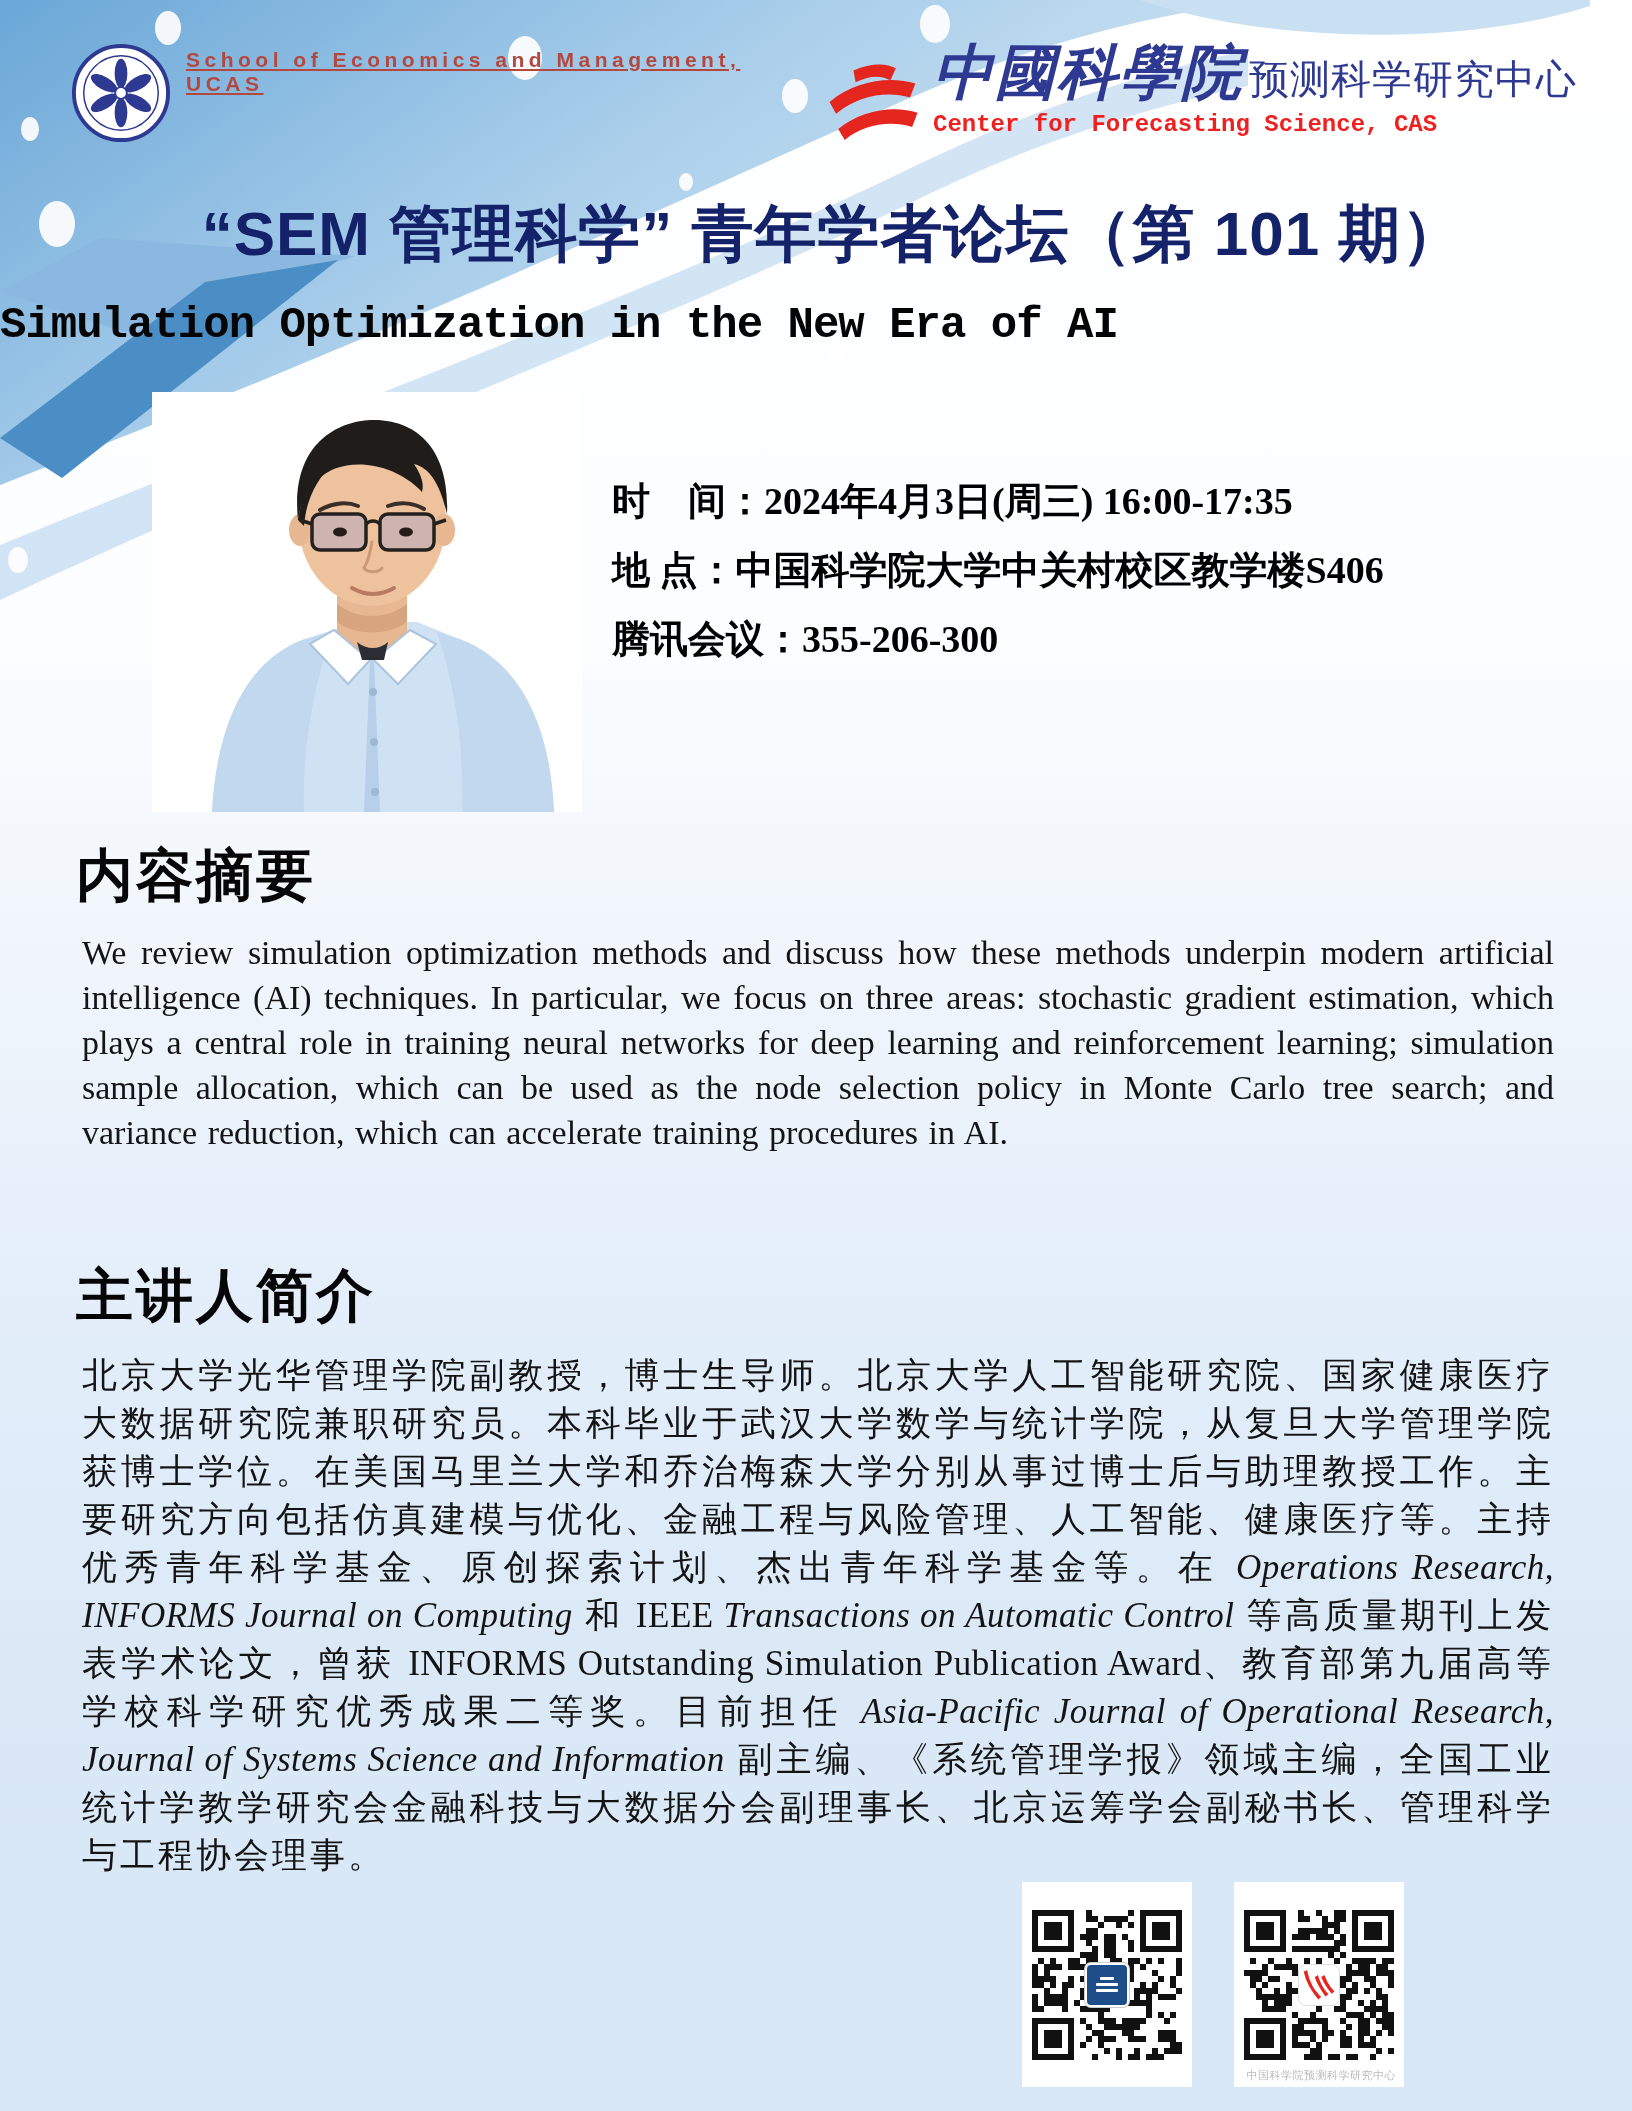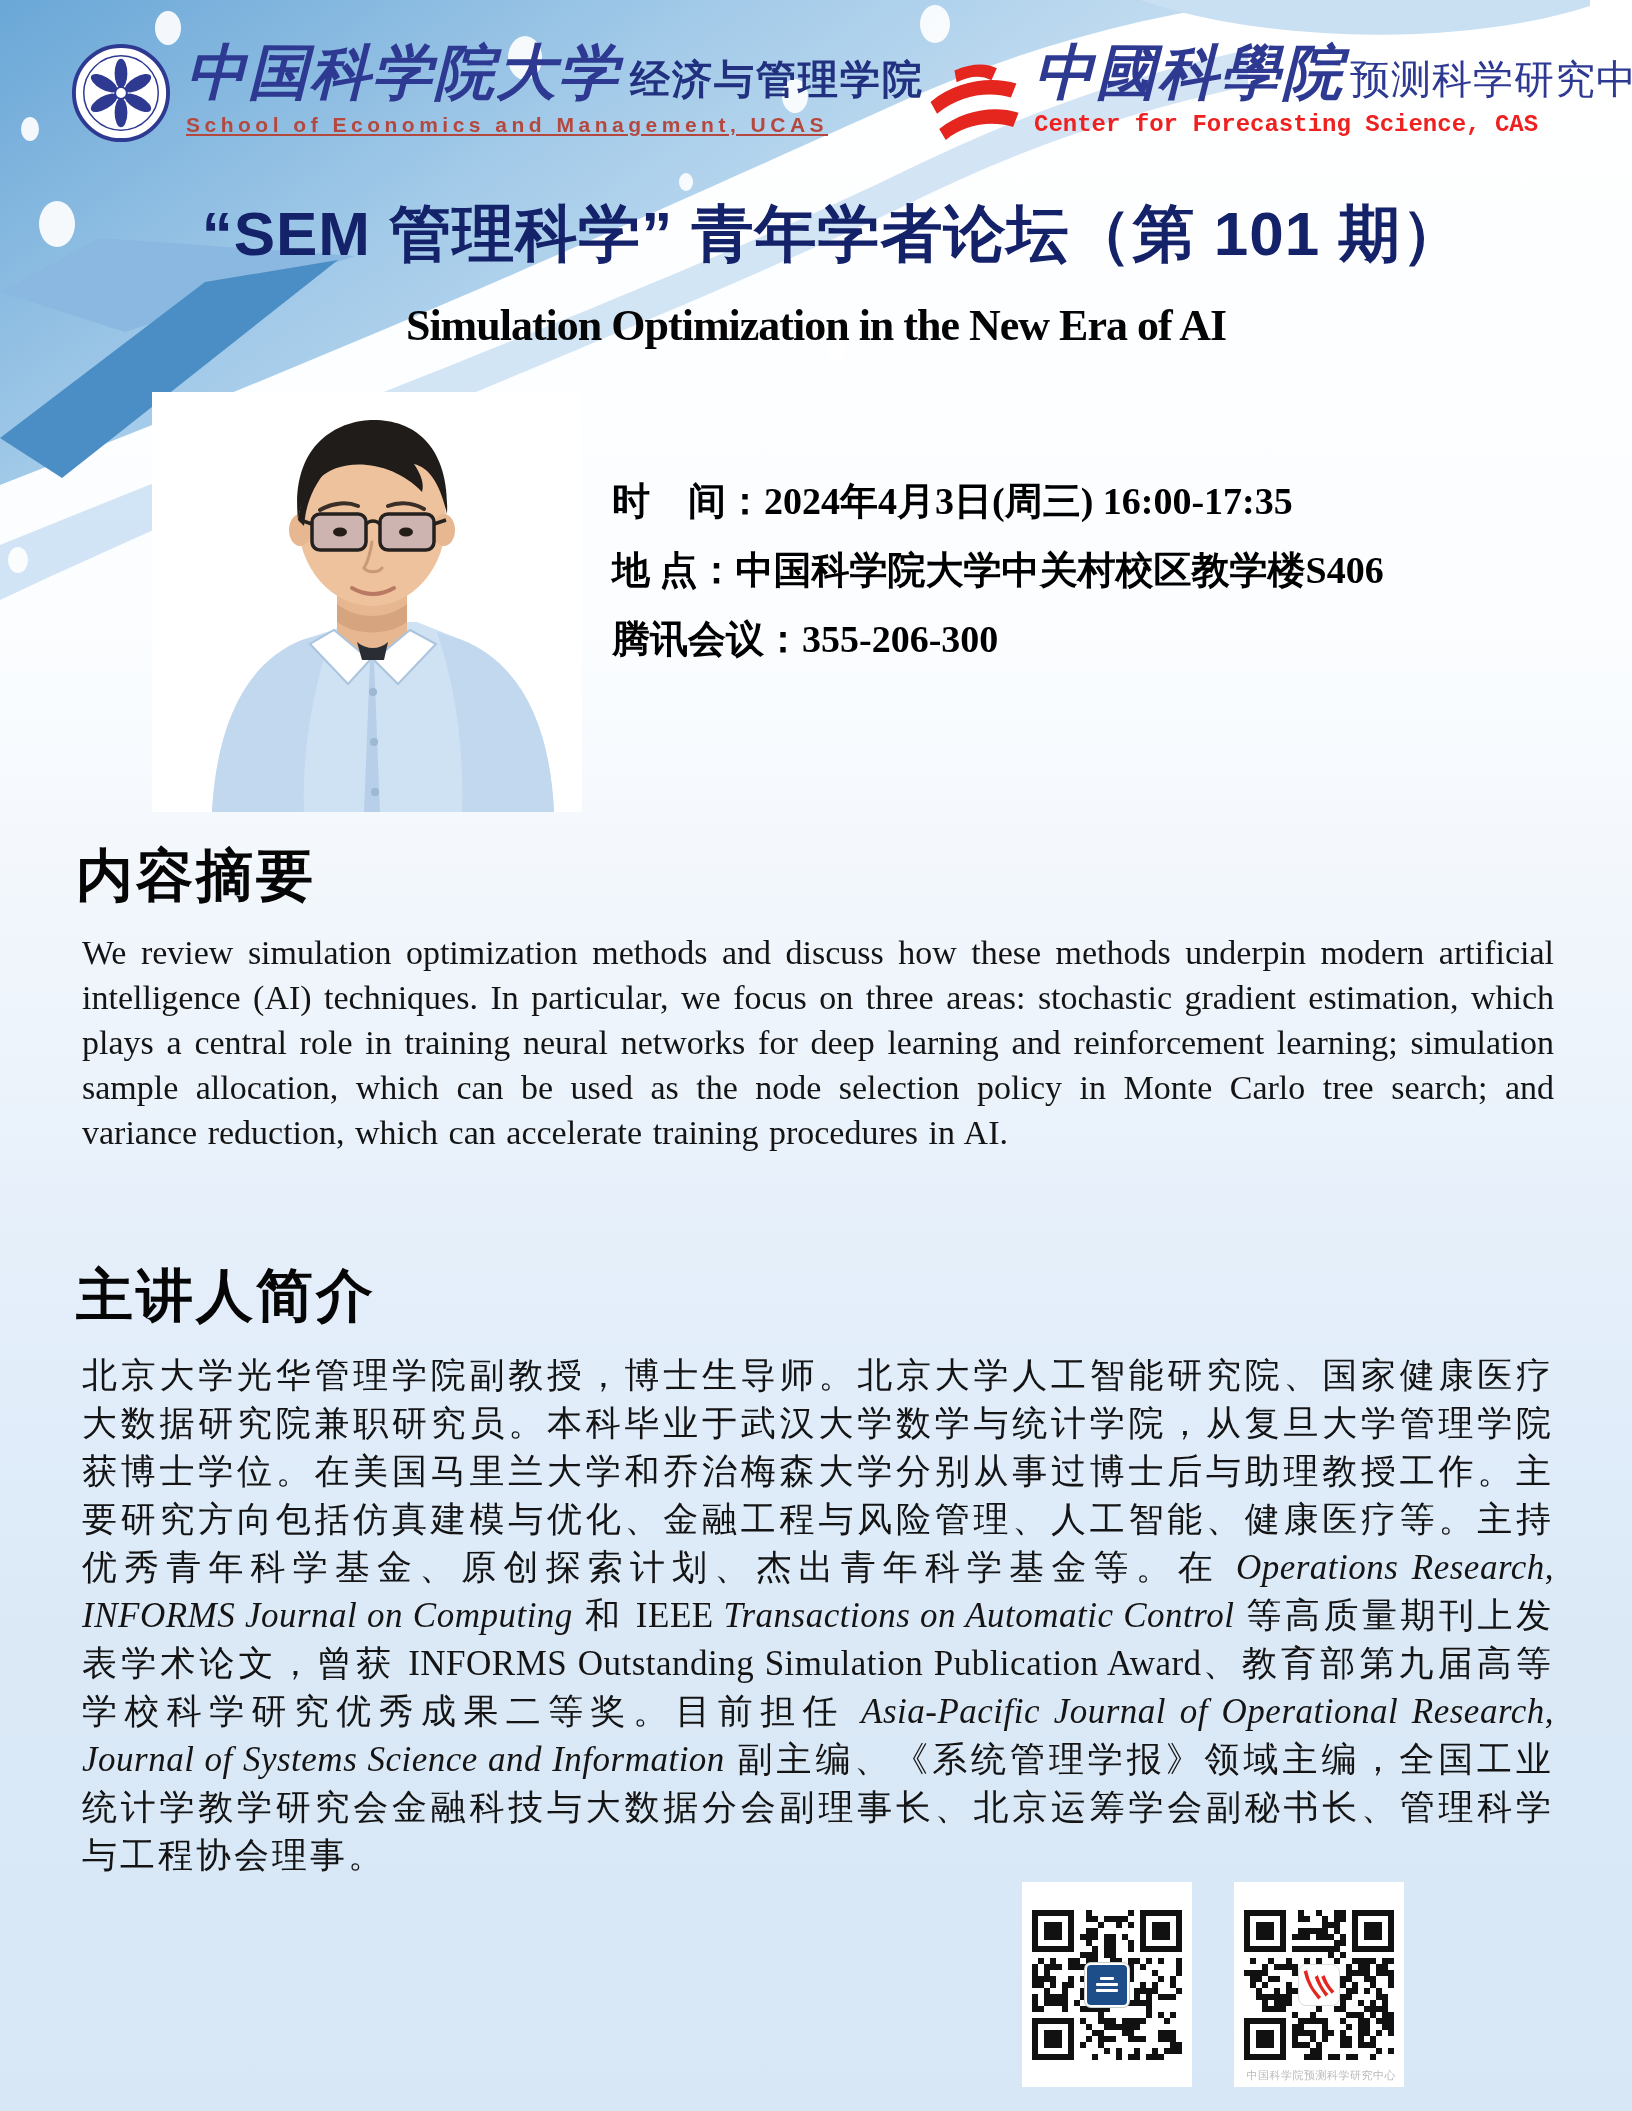--- a/index.html
+++ b/index.html
@@ -21,22 +21,22 @@
   .logo-texts{display:flex;flex-direction:column;}
   .logo-line1{display:flex;align-items:baseline;white-space:nowrap;}
   .calligraphy{font-family:"Liberation Serif",serif;font-style:italic;font-weight:700;color:#2e3a92;font-size:60px;line-height:1.05;letter-spacing:2px;}
   .logo-cn-sub{font-family:"Liberation Sans",sans-serif;font-weight:700;color:#21307f;font-size:40px;margin-left:10px;letter-spacing:2px;}
   .logo-cn-sub-serif{font-family:"Liberation Serif",serif;font-weight:400;color:#2e3a92;font-size:40px;margin-left:6px;letter-spacing:1px;}
   .logo-en-left{font-family:"Liberation Sans",sans-serif;color:#b5483e;font-size:21px;letter-spacing:4.5px;margin-top:6px;font-weight:600;text-decoration:underline;}
   .logo-en-right{font-family:"Liberation Mono",monospace;color:#ee2020;font-size:24px;font-weight:700;margin-top:4px;letter-spacing:0px;}
   
   .main-title{position:absolute;left:17px;top:192px;width:100%;text-align:center;
     font-weight:900;font-size:62px;color:#142269;letter-spacing:1px;white-space:nowrap;}
-  .subtitle{position:absolute;left:0;top:300px;width:100%;text-align:center;
-    font-family:Liberation Serif, serif;font-weight:700;font-size:44px;color:#050505;letter-spacing:-1px;}
+  .subtitle{position:absolute;left:0;top:300px;width:100%;text-align:left;
+    font-family:Liberation Mono, monospace;font-weight:700;font-size:44px;color:#050505;letter-spacing:-1px;}
   
   .photo-wrap{position:absolute;left:152px;top:392px;width:430px;height:420px;background:#fff;}
   .info-block{position:absolute;left:612px;top:482px;font-family:"Liberation Serif",serif;font-weight:700;color:#000;}
   .info-line{font-size:38px;line-height:1.0;margin-bottom:31px;white-space:nowrap;}
   .info-label{display:inline-block;}
   
   .sec-heading{position:absolute;left:76px;font-weight:800;font-size:57px;color:#060606;letter-spacing:3px;}
   .h-abstract{top:838px;}
   .h-bio{top:1258px;}
   .body-text{position:absolute;left:82px;width:1472px;text-align:justify;color:#141414;}
@@ -106,24 +106,20 @@
           <ellipse cx="52" cy="32" rx="6.5" ry="15"></ellipse>
           <ellipse cx="52" cy="32" rx="6.5" ry="15" transform="rotate(60 52 52)"></ellipse>
           <ellipse cx="52" cy="32" rx="6.5" ry="15" transform="rotate(120 52 52)"></ellipse>
           <ellipse cx="52" cy="32" rx="6.5" ry="15" transform="rotate(180 52 52)"></ellipse>
           <ellipse cx="52" cy="32" rx="6.5" ry="15" transform="rotate(240 52 52)"></ellipse>
           <ellipse cx="52" cy="32" rx="6.5" ry="15" transform="rotate(300 52 52)"></ellipse>
         </g>
         <circle cx="52" cy="52" r="6" fill="#ffffff" stroke="#2e3a92" stroke-width="2"></circle>
       </svg>
       <div class="logo-texts">
-        <div class="logo-line1">
-          <span class="calligraphy">中国科学院大学</span>
-          <span class="logo-cn-sub">经济与管理学院</span>
-        </div>
         <div class="logo-en-left">School of Economics and Management, UCAS</div>
       </div>
     </div>
 
     <div class="logo-block">
       <svg class="cfs-mark" viewBox="0 0 92 72">
         <g fill="#e4261f">
           <path d="M28 6 C44 -1 58 -1 67 4 L62 15 C52 10 42 11 30 17 Z"></path>
           <path d="M6 35 C30 15 62 11 85 18 L80 31 C60 25 34 28 12 46 Z"></path>
           <path d="M14 60 C36 42 66 38 87 45 L82 58 C62 52 38 55 20 70 Z"></path>

